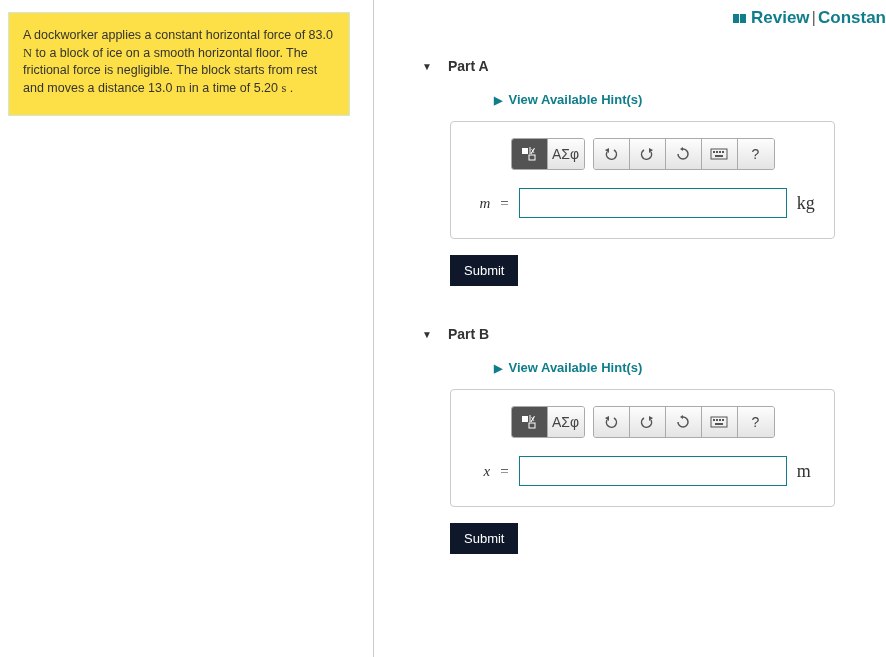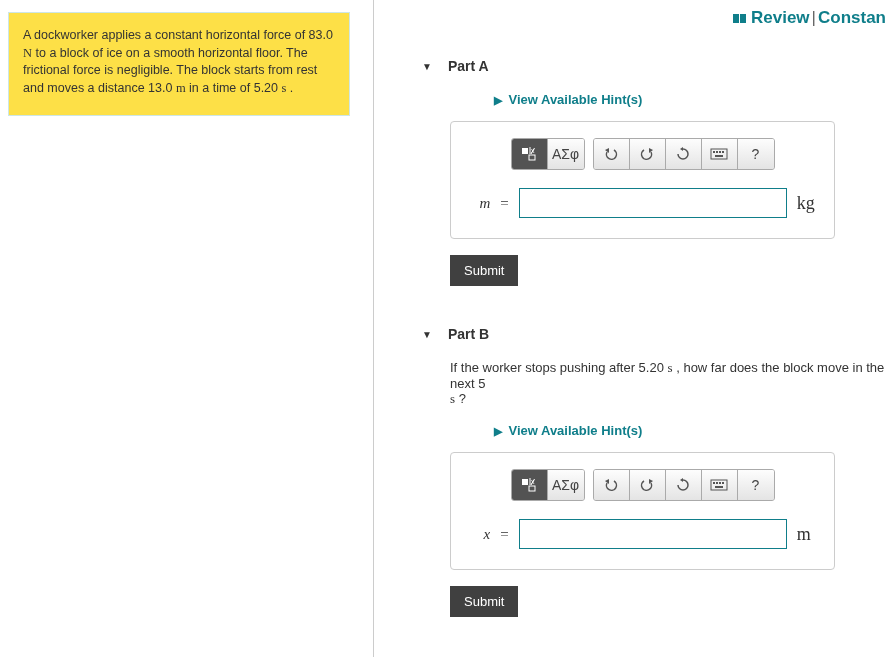--- a/index.html
+++ b/index.html
@@ -161,21 +161,21 @@
     padding: 2px 6px;
     font-family: "Times New Roman", Times, serif;
     font-size: 15px;
   }
   .answer-row .unit {
     font-family: "Times New Roman", Times, serif;
     font-size: 18px;
     min-width: 22px;
   }
   .submit-btn {
-    background: #404040;
+    background: #0f172a;
     color: #fff;
     border: none;
     padding: 8px 14px;
     font-size: 13px;
     cursor: pointer;
   }
   svg { display: block; }
 </style>
 </head>
 <body>
@@ -267,23 +267,20 @@
         <button class="submit-btn">Submit</button>
       </div>
     </div>
 
     <div class="part">
       <div class="part-header">
         <span class="triangle">▼</span>
         <span>Part B</span>
       </div>
       <div class="part-body">
-        <div class="question">
-          <span>If the worker stops pushing after 5.20 </span><span class="serif">s</span><span> , how far does the block move in the next 5</span><br><span class="serif">s</span><span> ?</span>
-        </div>
         <div class="hints-toggle">
           <span class="tri">▶</span><span>View Available Hint(s)</span>
         </div>
         <div class="answer-panel">
           <div class="toolbar">
             <div class="btngroup">
               <button class="tbtn dark">
                 <svg width="16" height="14">
                     <rect x="1" y="1" width="6" height="6" fill="#fff"></rect>
                     <text x="10" y="6" font-size="7" fill="#fff">x</text>

